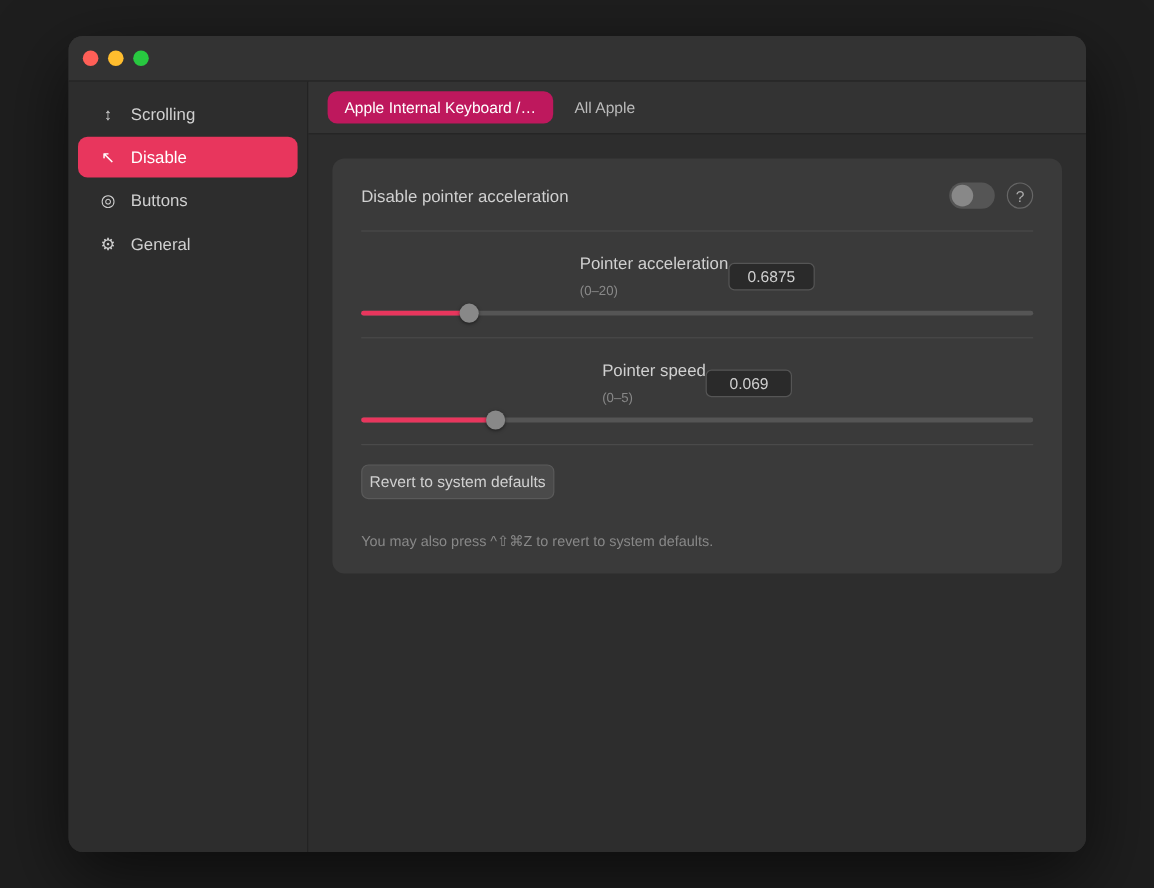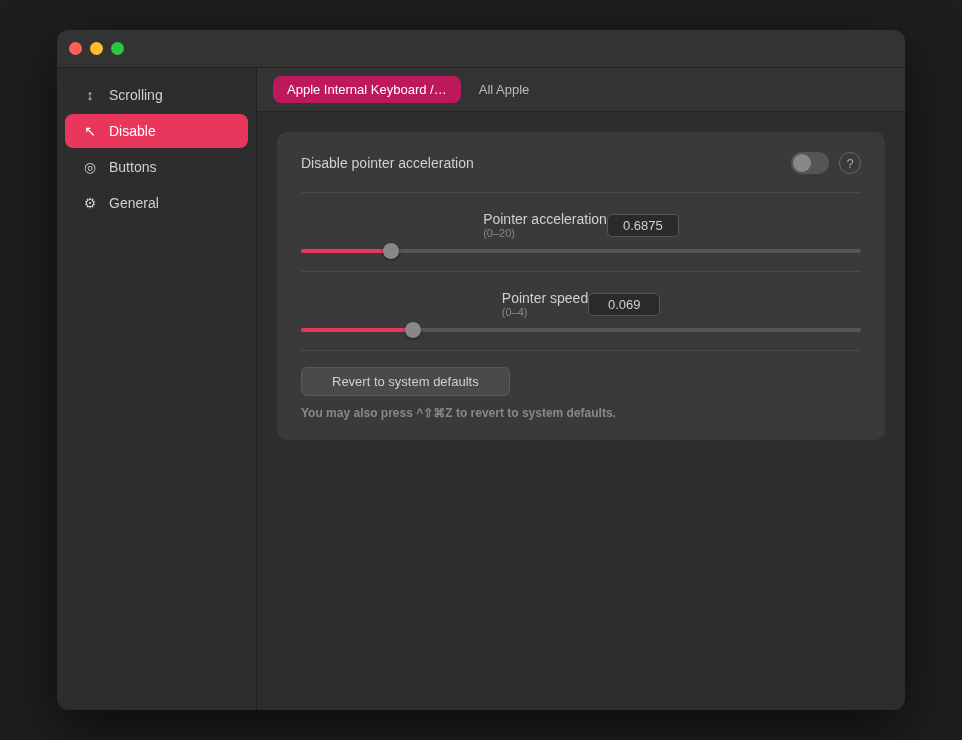--- a/index.html
+++ b/index.html
@@ -220,21 +220,21 @@
     }
 
     .slider-name {
       color: #d0d0d0;
       font-size: 14px;
     }
 
     .slider-range {
       color: #888;
       font-size: 11px;
-      margin-top: 0;
+      margin-top: 10px;
     }
 
     .slider-value-box {
       background: #2a2a2a;
       border: 1px solid #555;
       border-radius: 5px;
       color: #d0d0d0;
       font-size: 13px;
       padding: 3px 8px;
       width: 72px;
@@ -286,29 +286,28 @@
     .revert-section {
       padding-top: 16px;
     }
 
     .revert-btn {
       background: #4a4a4a;
       border: 1px solid #5a5a5a;
       border-radius: 6px;
       color: #d0d0d0;
       font-size: 13px;
-      padding: 6px 30px;
+      padding: 6px 6px;
       cursor: pointer;
     }
 
     .hint-text {
       color: #888;
       font-size: 12px;
-      margin-top: 10px;
-      font-weight: bold;
+      margin-top: 28px;
     }
   </style>
 </head>
 <body>
 
 <div class="window">
 
   <div class="titlebar">
     <div class="traffic-lights">
       <div class="traffic-light close"></div>
@@ -374,21 +373,21 @@
                 <div class="slider-track-fill" style="width:16%;"></div>
                 <div class="slider-thumb" style="left:16%;"></div>
               </div>
             </div>
           </div>
 
           <div class="slider-row">
             <div class="slider-header">
               <div class="slider-info">
                 <span class="slider-name">Pointer speed</span>
-                <span class="slider-range">(0–4)</span>
+                <span class="slider-range">(0–5)</span>
               </div>
               <input class="slider-value-box" type="text" value="0.069" style="">
             </div>
             <div class="slider-container">
               <div class="slider-track" style="position:relative; height:4px; flex:1;">
                 <div class="slider-track-bg"></div>
                 <div class="slider-track-fill" style="width:20%;"></div>
                 <div class="slider-thumb" style="left:20%;"></div>
               </div>
             </div>

